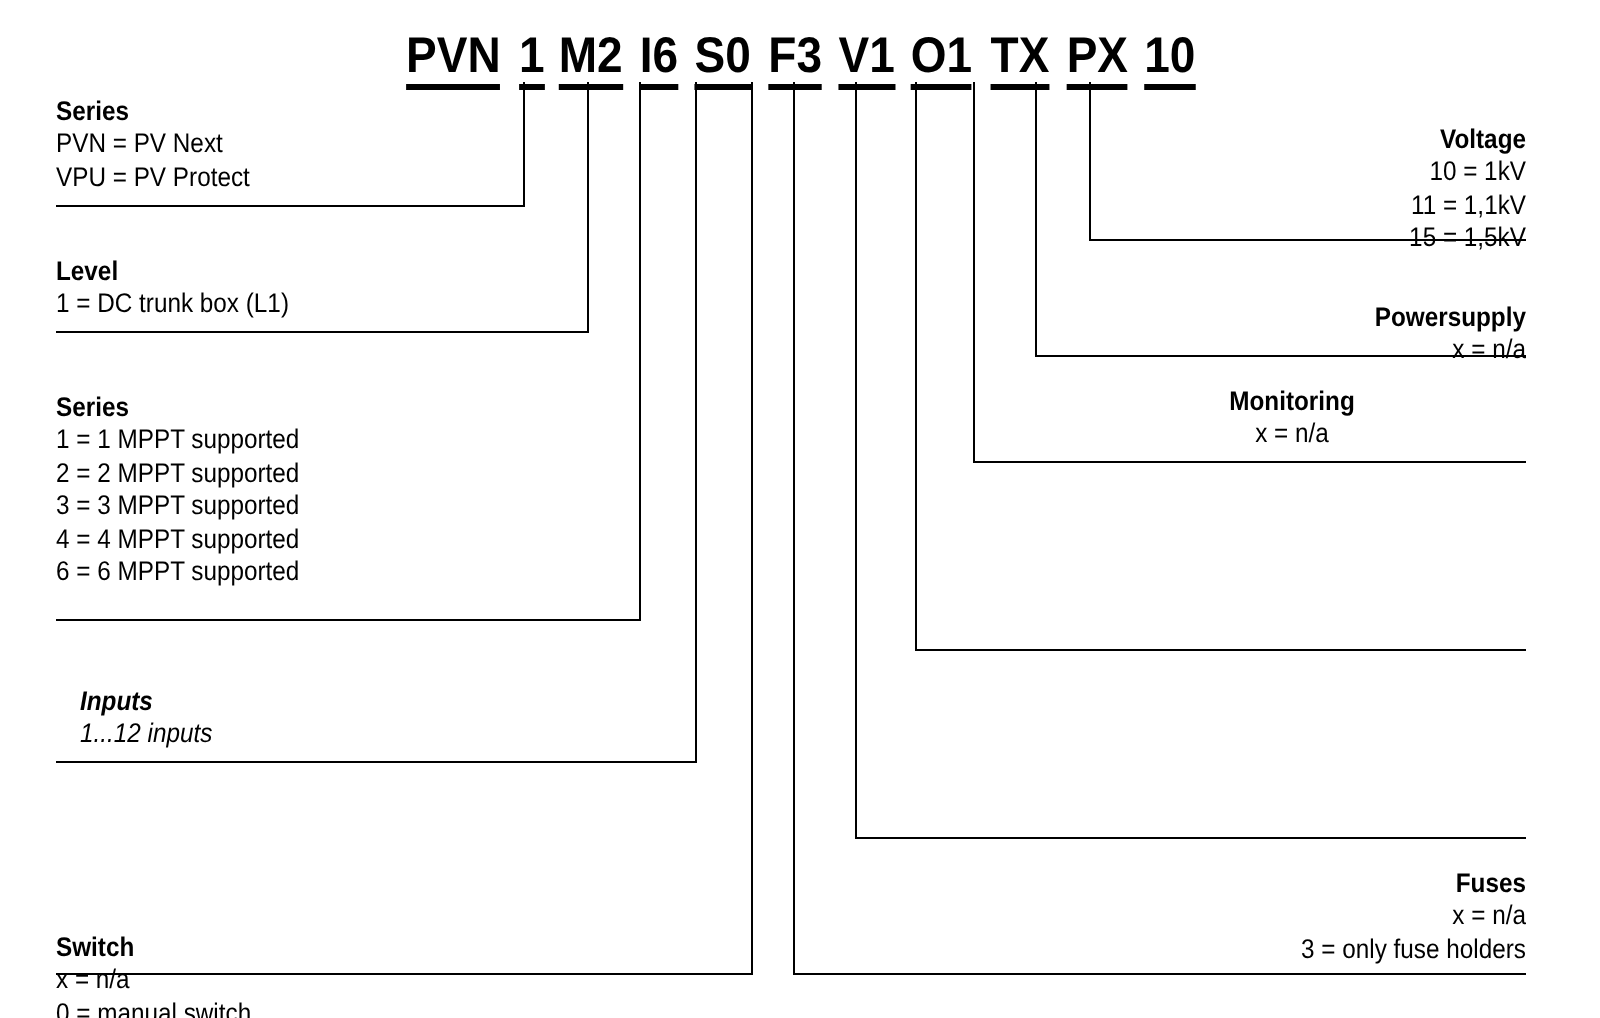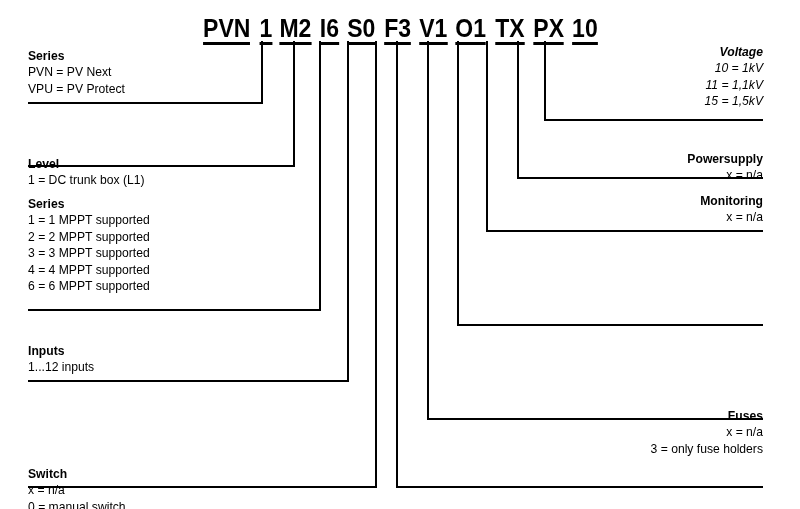--- a/index.html
+++ b/index.html
@@ -70,64 +70,64 @@
     <path d="M428,41 L428,419 L763,419"></path>
     <path d="M397,41 L397,487 L763,487"></path>
   </svg>
 
   <div class="block left" style="left:28px;top:48px;width:230px;">
     <div class="b-title">Series</div>
     <div class="b-line">PVN = PV Next</div>
     <div class="b-line">VPU = PV Protect</div>
   </div>
 
-  <div class="block left" style="left:28px;top:128px;width:260px;margin-top:28px;">
+  <div class="block left" style="left:28px;top:128px;width:260px;">
     <div class="b-title">Level</div>
     <div class="b-line">1 = DC trunk box (L1)</div>
   </div>
 
   <div class="block left" style="left:28px;top:196px;width:285px;">
     <div class="b-title">Series</div>
     <div class="b-line">1 = 1 MPPT supported</div>
     <div class="b-line">2 = 2 MPPT supported</div>
     <div class="b-line">3 = 3 MPPT supported</div>
     <div class="b-line">4 = 4 MPPT supported</div>
     <div class="b-line">6 = 6 MPPT supported</div>
   </div>
 
-  <div class="block left" style="left:28px;top:343px;width:285px;">
+  <div class="block left" style="left:40px;top:343px;width:285px;font-style:italic;">
     <div class="b-title">Inputs</div>
     <div class="b-line">1...12 inputs</div>
   </div>
 
   <div class="block left" style="left:28px;top:438px;width:320px;margin-top:28px;">
     <div class="b-title">Switch</div>
     <div class="b-line">x = n/a</div>
     <div class="b-line">0 = manual switch</div>
     <div class="b-line">1 = remote switch</div>
   </div>
 
-  <div class="block right" style="right:37px;top:44px;width:260px;font-style:italic;">
+  <div class="block right" style="right:37px;top:62px;width:260px;">
     <div class="b-title">Voltage</div>
     <div class="b-line">10 = 1kV</div>
     <div class="b-line">11 = 1,1kV</div>
     <div class="b-line">15 = 1,5kV</div>
   </div>
 
   <div class="block right" style="right:37px;top:151px;width:260px;">
     <div class="b-title">Powersupply</div>
     <div class="b-line">x = n/a</div>
   </div>
 
-  <div class="block right" style="right:37px;top:193px;width:260px;">
+  <div class="block right" style="right:37px;top:193px;width:260px;text-align:center;">
     <div class="b-title">Monitoring</div>
     <div class="b-line">x = n/a</div>
   </div>
 
 
 
-  <div class="block right" style="right:37px;top:408px;width:320px;">
+  <div class="block right" style="right:37px;top:434px;width:320px;">
     <div class="b-title">Fuses</div>
     <div class="b-line">x = n/a</div>
     <div class="b-line">3 = only fuse holders</div>
   </div>
 
 </div>
 
 </body></html>

